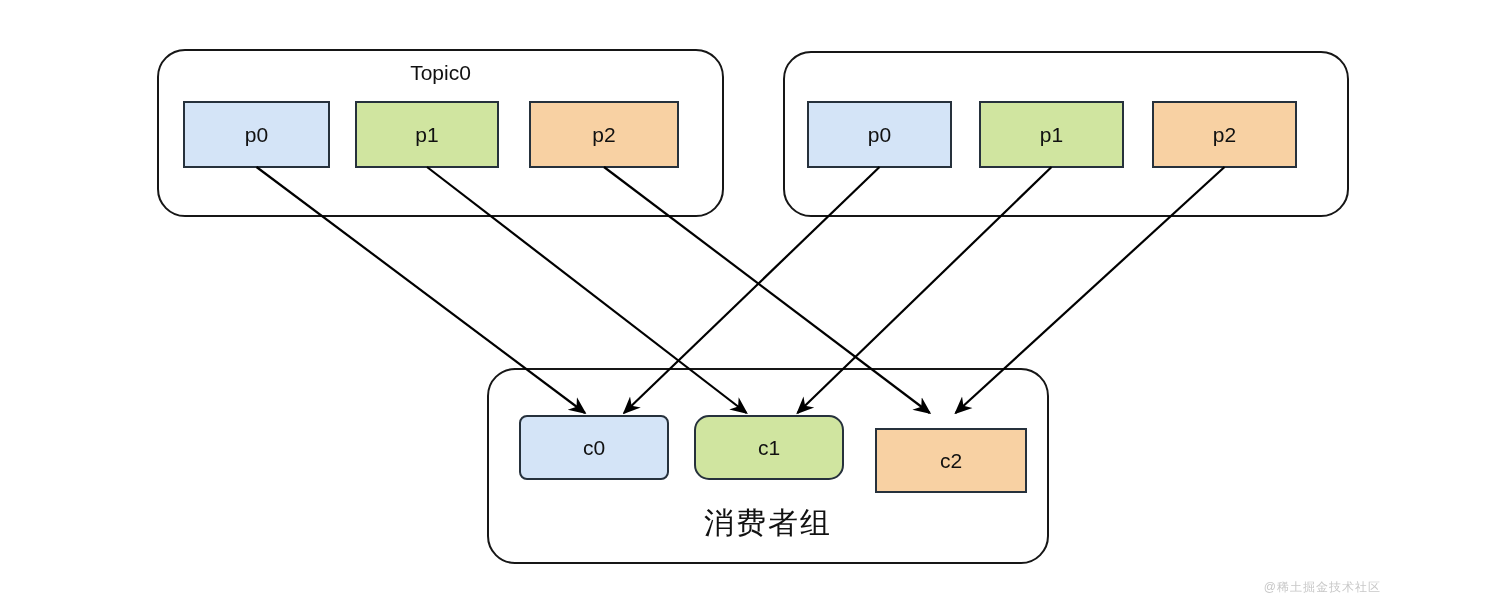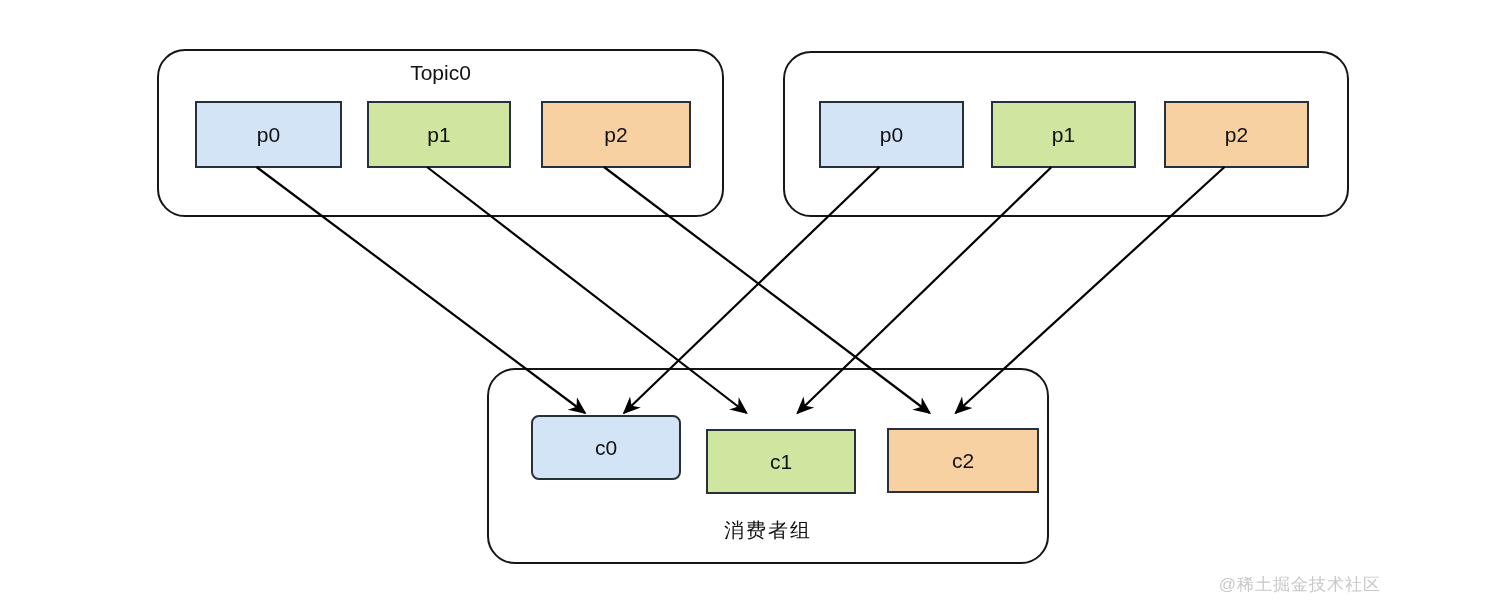--- a/index.html
+++ b/index.html
@@ -17,45 +17,45 @@
     border-radius:28px;background:transparent;
   }
   #topic0{left:157px;top:49px;width:563px;height:164px;}
   #topic1{left:783px;top:51px;width:562px;height:162px;}
   #consumer-group{left:487px;top:368px;width:558px;height:192px;}
   .container-title{
     position:absolute;left:0;right:0;top:10px;text-align:center;
     font-size:21px;color:var(--text);
   }
   .container-title.bottom{
-    top:auto;bottom:18px;font-size:20px;letter-spacing:2px;text-align:center;
+    top:auto;bottom:18px;font-size:30px;letter-spacing:2px;text-align:center;
   }
   .node{
     position:absolute;border:2px solid var(--node-border);
     display:flex;align-items:center;justify-content:center;
-    font-size:21px;color:var(--text);box-sizing:border-box;margin-left:12px;
+    font-size:21px;color:var(--text);box-sizing:border-box;
   }
   
   #t0p0{left:24px;top:50px;width:147px;height:67px;}
   #t0p1{left:196px;top:50px;width:144px;height:67px;}
   #t0p2{left:370px;top:50px;width:150px;height:67px;}
   
   #t1p0{left:22px;top:48px;width:145px;height:67px;}
   #t1p1{left:194px;top:48px;width:145px;height:67px;}
   #t1p2{left:367px;top:48px;width:145px;height:67px;}
   
   #c0{left:30px;top:45px;width:150px;height:65px;border-radius:8px;}
-  #c1{left:205px;top:59px;width:150px;height:65px;}
+  #c1{left:205px;top:45px;width:150px;height:65px;border-radius:15px;}
   #c2{left:386px;top:58px;width:152px;height:65px;}
   #edges-layer{
     position:absolute;left:0;top:0;width:1512px;height:616px;
     pointer-events:none;z-index:5;
   }
   #watermark{
-    position:absolute;right:15px;bottom:20px;font-size:17px;
+    position:absolute;right:15px;bottom:20px;font-size:12px;
     color:var(--watermark);letter-spacing:1px;
   }
 </style>
 </head>
 <body>
 
 <div id="canvas">
 
   <svg id="edges-layer" width="1512" height="616" viewBox="0 0 1512 616" xmlns="http://www.w3.org/2000/svg">
     <defs>

